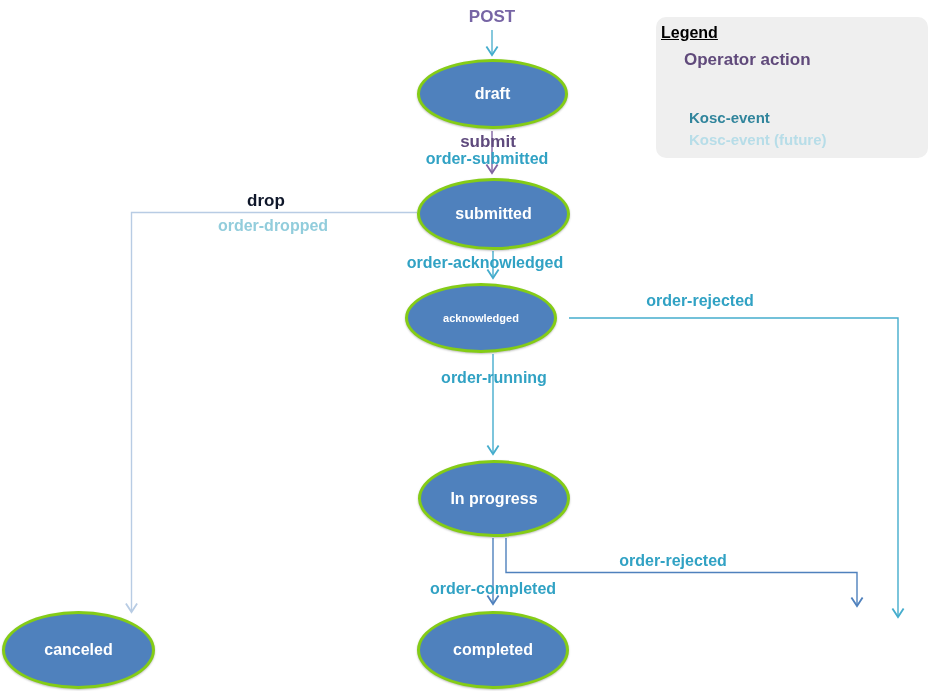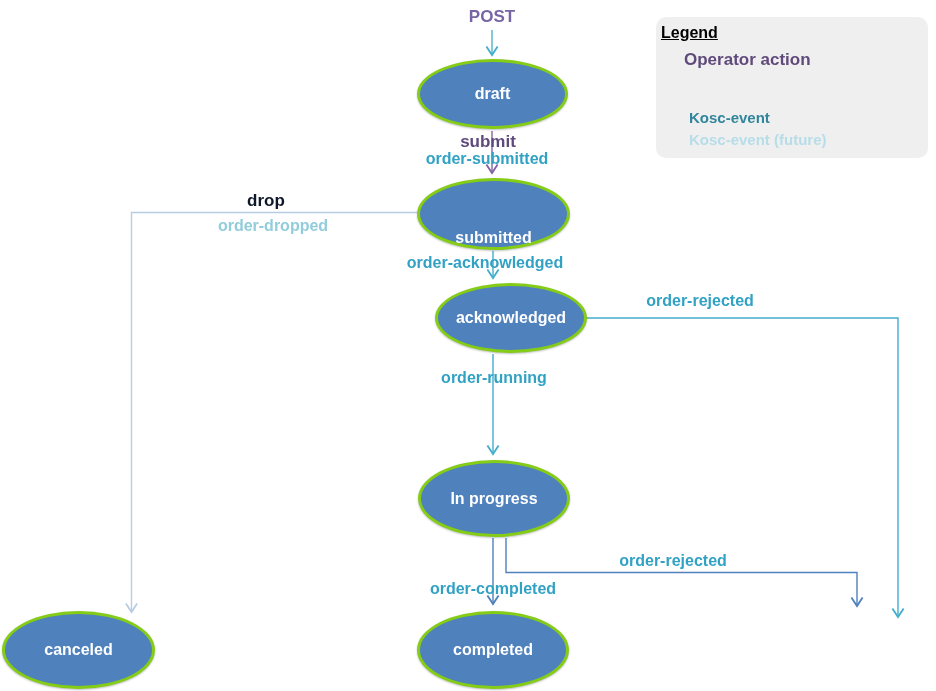--- a/index.html
+++ b/index.html
@@ -17,22 +17,22 @@
     position:absolute;
     box-sizing:border-box;
     background:#4f81bd;
     border:3px solid #84cc16;
     border-radius:50%;
     display:flex; align-items:center; justify-content:center;
     color:#ffffff; font-weight:bold; font-size:16px;
     box-shadow:0 1px 2px rgba(0,0,0,0.25);
   }
   .n-draft        { left:417px; top:59px;  width:151px; height:70px; }
-  .n-submitted    { left:417px; top:178px; width:153px; height:72px;align-items:flex-end; }
-  .n-acknowledged { left:435px; top:283px; width:152px; height:70px; font-size:16px; }
+  .n-submitted    { left:417px; top:178px; width:153px; height:72px; }
+  .n-acknowledged { left:405px; top:283px; width:152px; height:70px; font-size:11px; }
   .n-inprogress   { left:418px; top:460px; width:152px; height:77px; }
   .n-canceled     { left:2px;   top:611px; width:153px; height:78px; }
   .n-completed    { left:417px; top:611px; width:152px; height:78px; }
   .n-rejected     { left:762px; top:612px; width:167px; height:79px; }
 
   
   .elabel {
     position:absolute;
     transform:translateX(-50%);
     font-weight:bold; font-size:16px;

